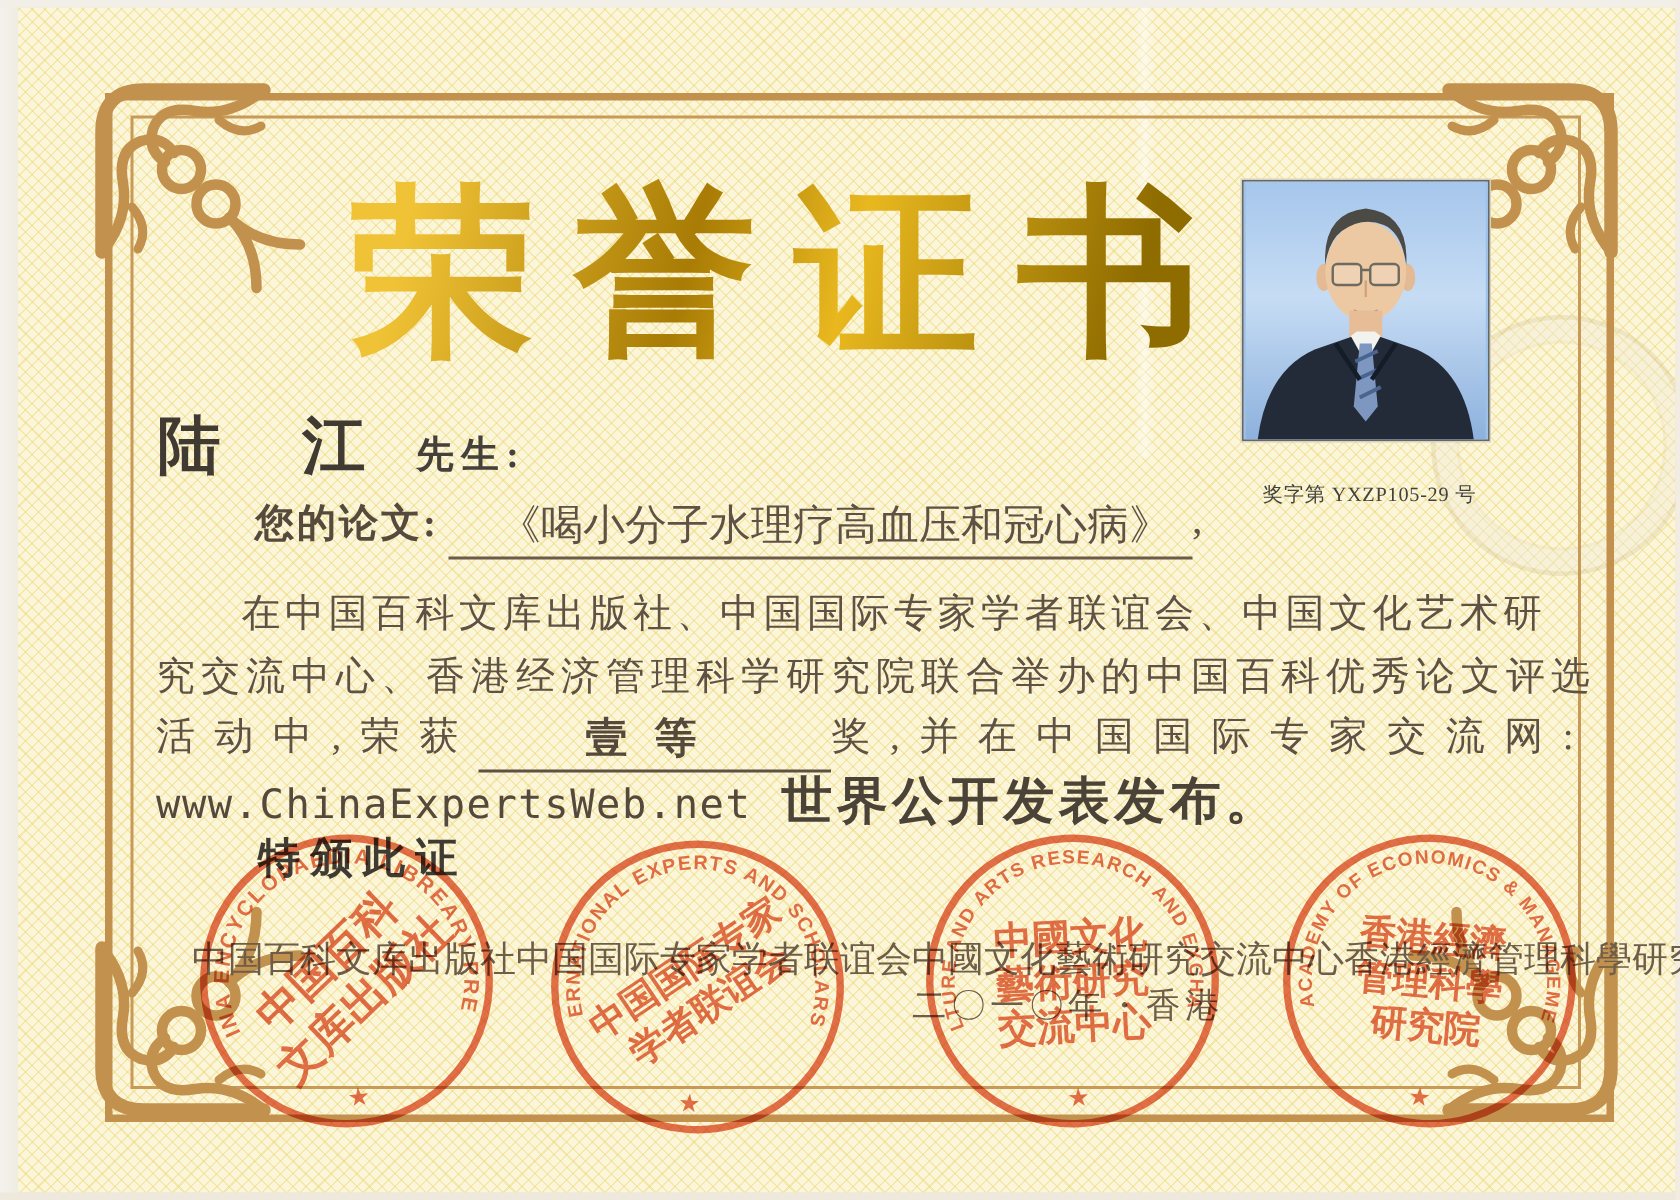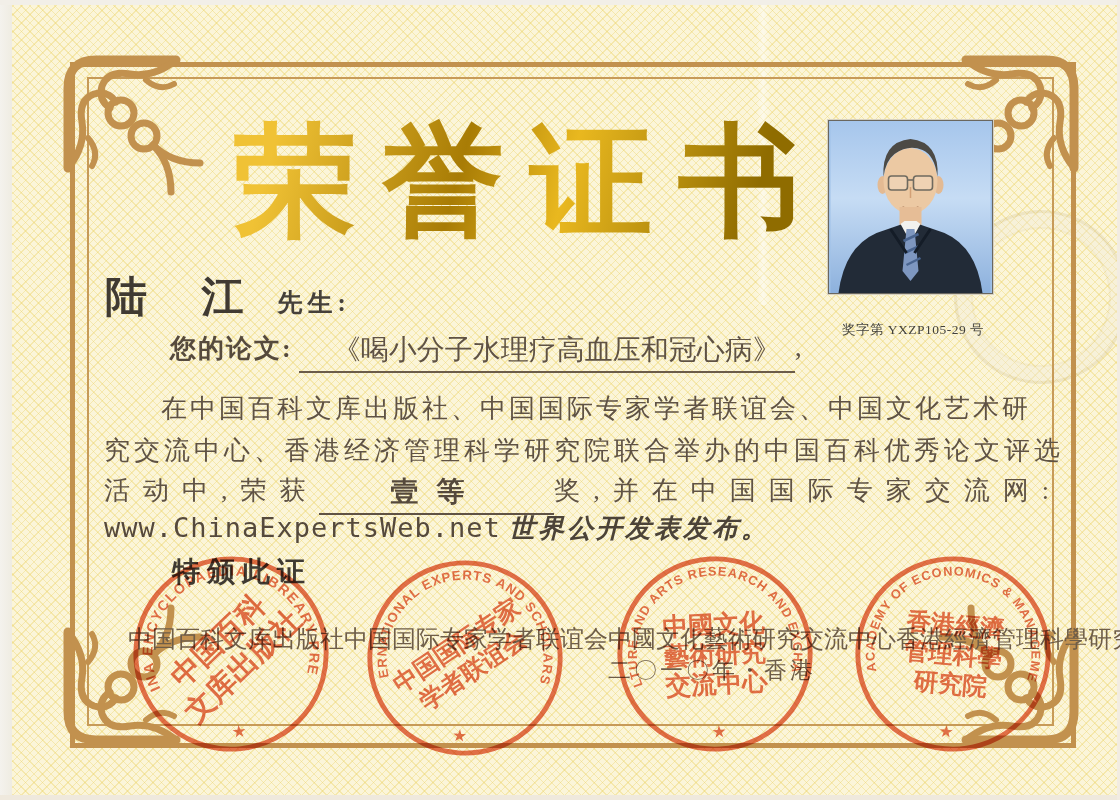--- a/index.html
+++ b/index.html
@@ -54,21 +54,21 @@
   .paper-label{font-size:26px;font-weight:bold;color:#564a3d;letter-spacing:2px;}
   .paper-title{font-size:28px;color:#5f5244;border-bottom:2px solid #6b5c4a;padding:0 14px 2px 34px;margin-left:6px;}
   .paper-comma{font-size:28px;color:#5f5244;}
   .para1{position:absolute;left:149px;top:386px;font-size:26px;letter-spacing:3px;white-space:nowrap;}
   .para2{position:absolute;left:92px;top:428px;font-size:26px;letter-spacing:4px;white-space:nowrap;}
   .para3{position:absolute;left:92px;top:468px;width:958px;display:flex;justify-content:space-between;align-items:flex-start;font-size:26px;}
   .para3 .sp{letter-spacing:13px;white-space:nowrap;}
   .award{border-bottom:2px solid #5f5244;width:252px;text-align:center;font-size:28px;font-weight:bold;letter-spacing:18px;padding-bottom:2px;color:#55493c;}
   .para4{position:absolute;left:92px;top:506px;display:flex;align-items:baseline;justify-content:space-between;}
   .url{font-family:"DejaVu Sans Mono", monospace;font-size:27px;color:#55493c;letter-spacing:1px;}
-  .para4-rest{font-size:26px;font-weight:bold;color:#4c4338;letter-spacing:3px;margin-left:8px;font-style:italic;}
+  .para4-rest{font-size:34px;font-weight:bold;color:#4c4338;letter-spacing:3px;margin-left:20px;}
   .closing{position:absolute;left:160px;top:548px;font-size:28px;font-weight:bold;color:#3f3a32;letter-spacing:7px;}
   
   .issuers{position:absolute;left:116px;top:618px;width:950px;display:flex;justify-content:space-between;
     font-size:24px;color:#6e5d48;white-space:nowrap;z-index:4;}
   .dateline{position:absolute;left:400px;top:650px;width:600px;text-align:center;
     font-size:23px;color:#6e5d48;letter-spacing:3px;z-index:4;}
   
   .seal{position:absolute;width:206px;height:206px;mix-blend-mode:multiply;opacity:.85;z-index:5;}
   .seal-1{left:116px;top:546px;transform:rotate(-6deg);}
   .seal-2{left:350px;top:550px;transform:rotate(4deg);}

